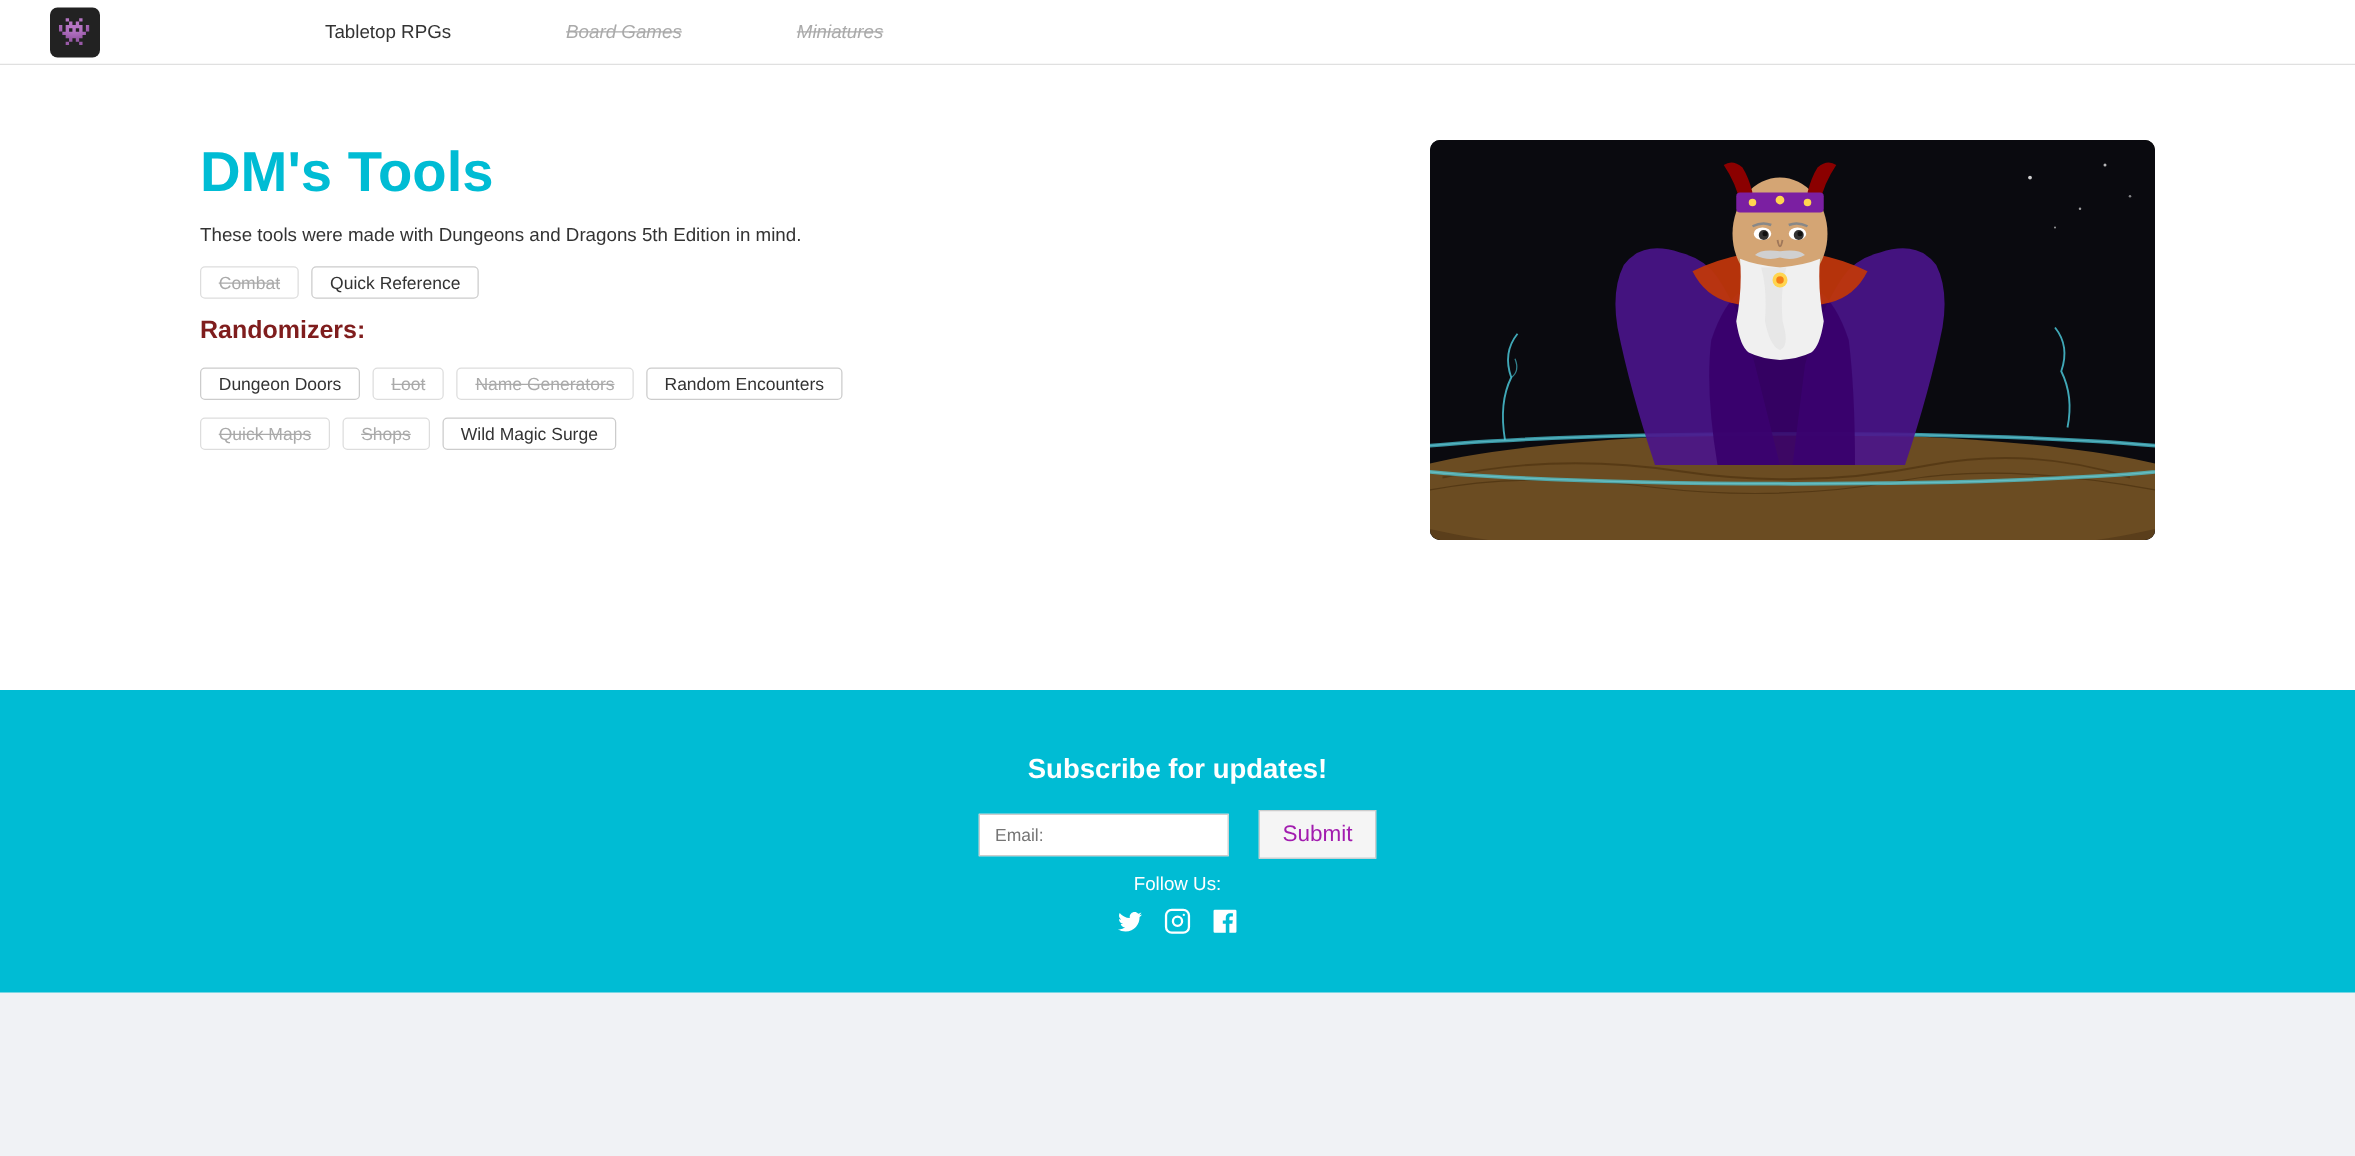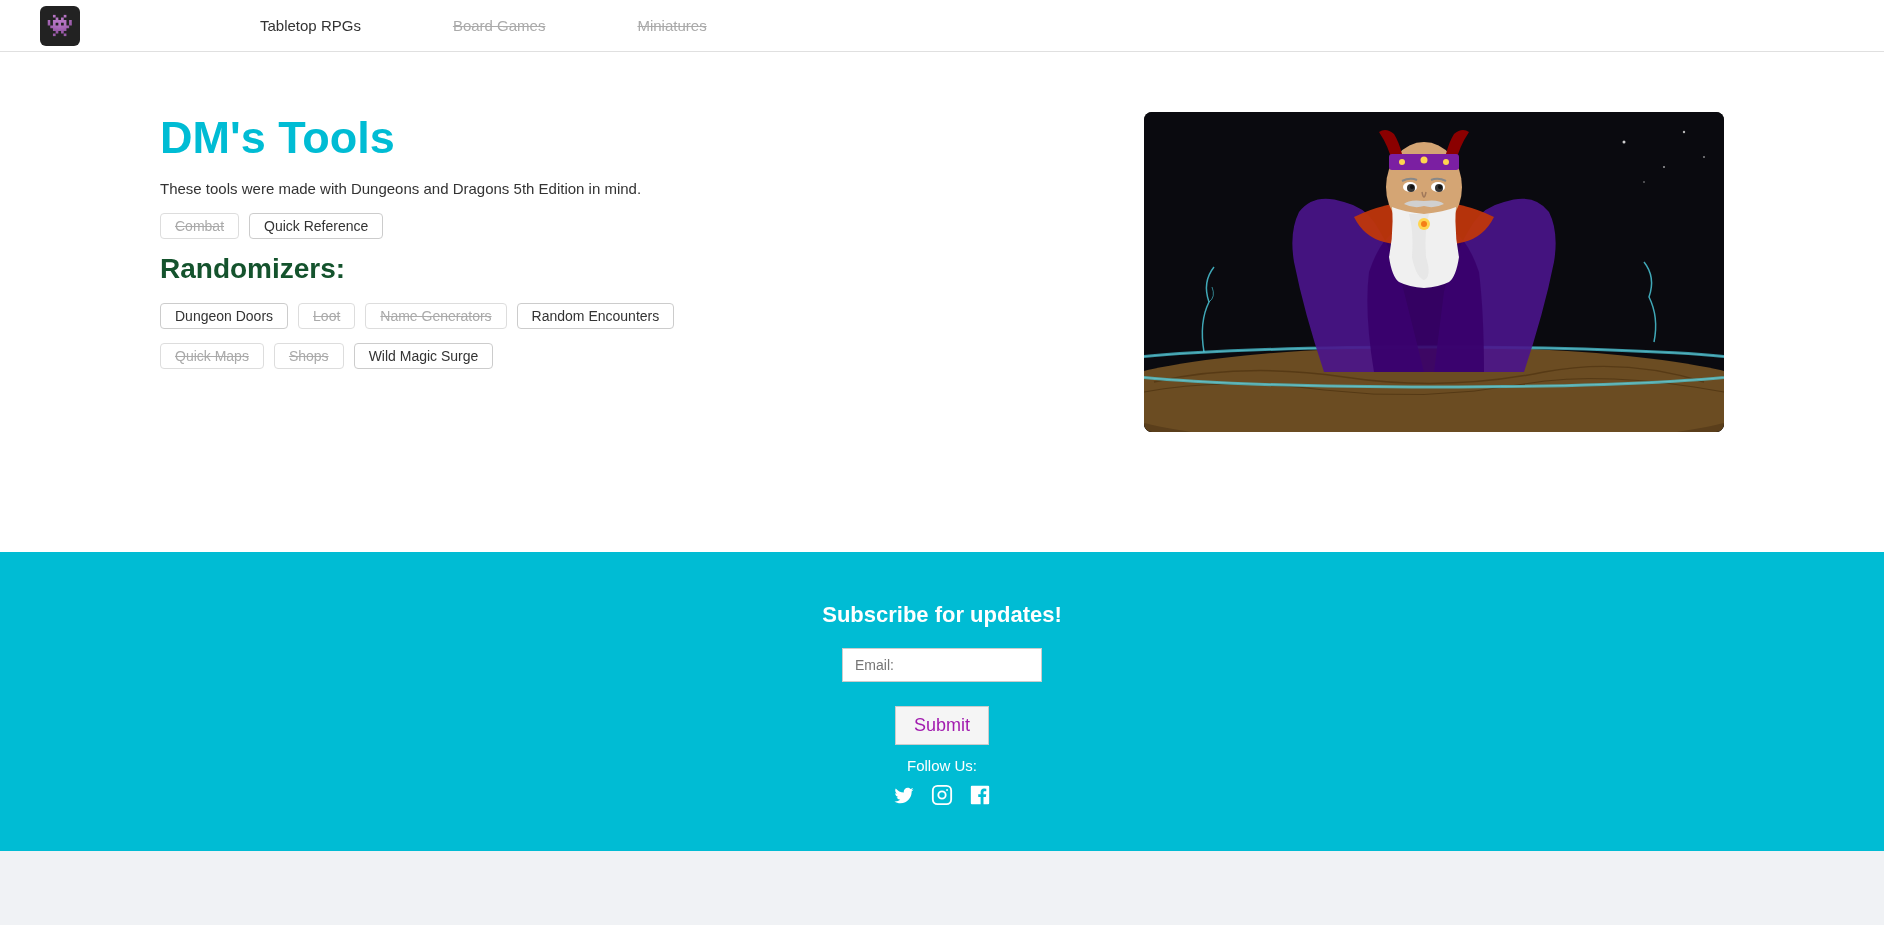--- a/index.html
+++ b/index.html
@@ -31,21 +31,21 @@
       gap: 92px;
       align-items: center;
     }
     .nav-link {
       font-size: 15px;
       color: #333;
       text-decoration: none;
       cursor: pointer;
     }
     .nav-link.active { color: #333; font-weight: 500; }
-    .nav-link.muted { color: #aaa; text-decoration: line-through; }
+    .nav-link.muted { color: #aaa; text-decoration: line-through; font-style: italic; }
 
     
     .main-content {
       background: #fff;
       display: flex;
       padding: 60px 160px 80px 160px;
       gap: 60px;
       min-height: 500px;
     }
     .left-col {
@@ -82,22 +82,22 @@
       color: #333;
       background: #fff;
       cursor: pointer;
     }
     .tag.strikethrough {
       color: #aaa;
       text-decoration: line-through;
       border-color: #ddd;
     }
     .section-title {
-      color: #14532d;
-      font-size: 28px;
+      color: #7f1d1d;
+      font-size: 20px;
       font-weight: bold;
       margin-bottom: 18px;
     }
 
     
     .hero-image {
       width: 100%;
       height: 320px;
       background: #111;
       border-radius: 8px;
@@ -123,21 +123,20 @@
       font-size: 22px;
       font-weight: bold;
       margin-bottom: 20px;
     }
     .subscribe-row {
       display: flex;
       align-items: center;
       justify-content: center;
       gap: 24px;
       margin-bottom: 12px;
-      flex-direction: column;
     }
     .email-input {
       padding: 8px 12px;
       font-size: 14px;
       border: 1px solid #ccc;
       width: 200px;
       background: #fff;
       color: #666;
     }
     .submit-btn {

